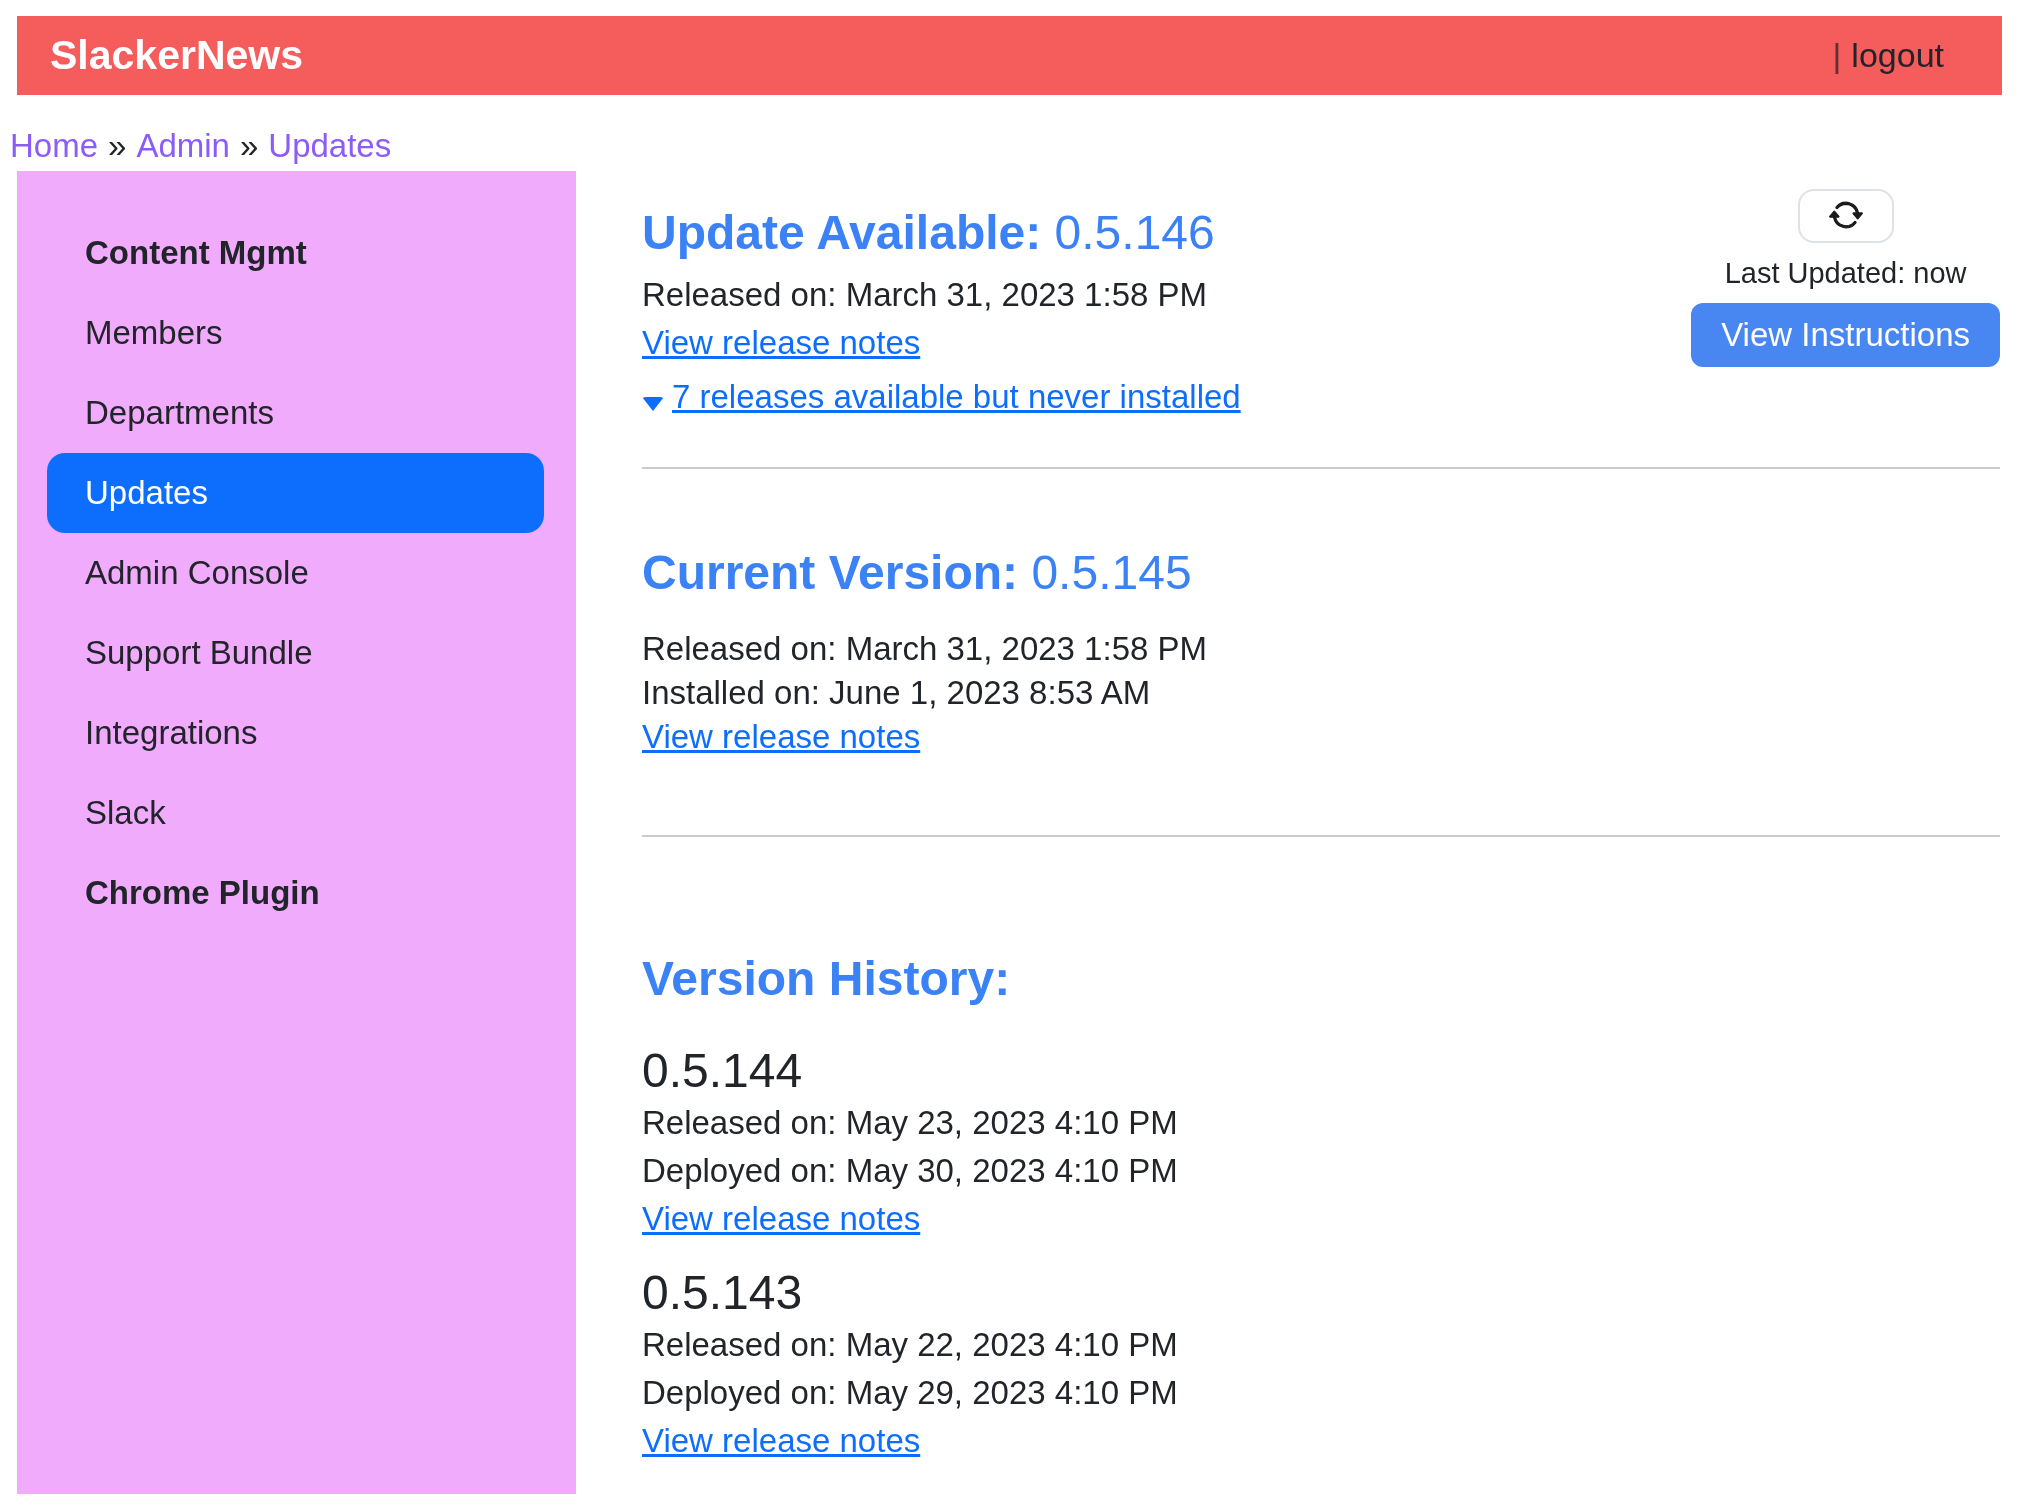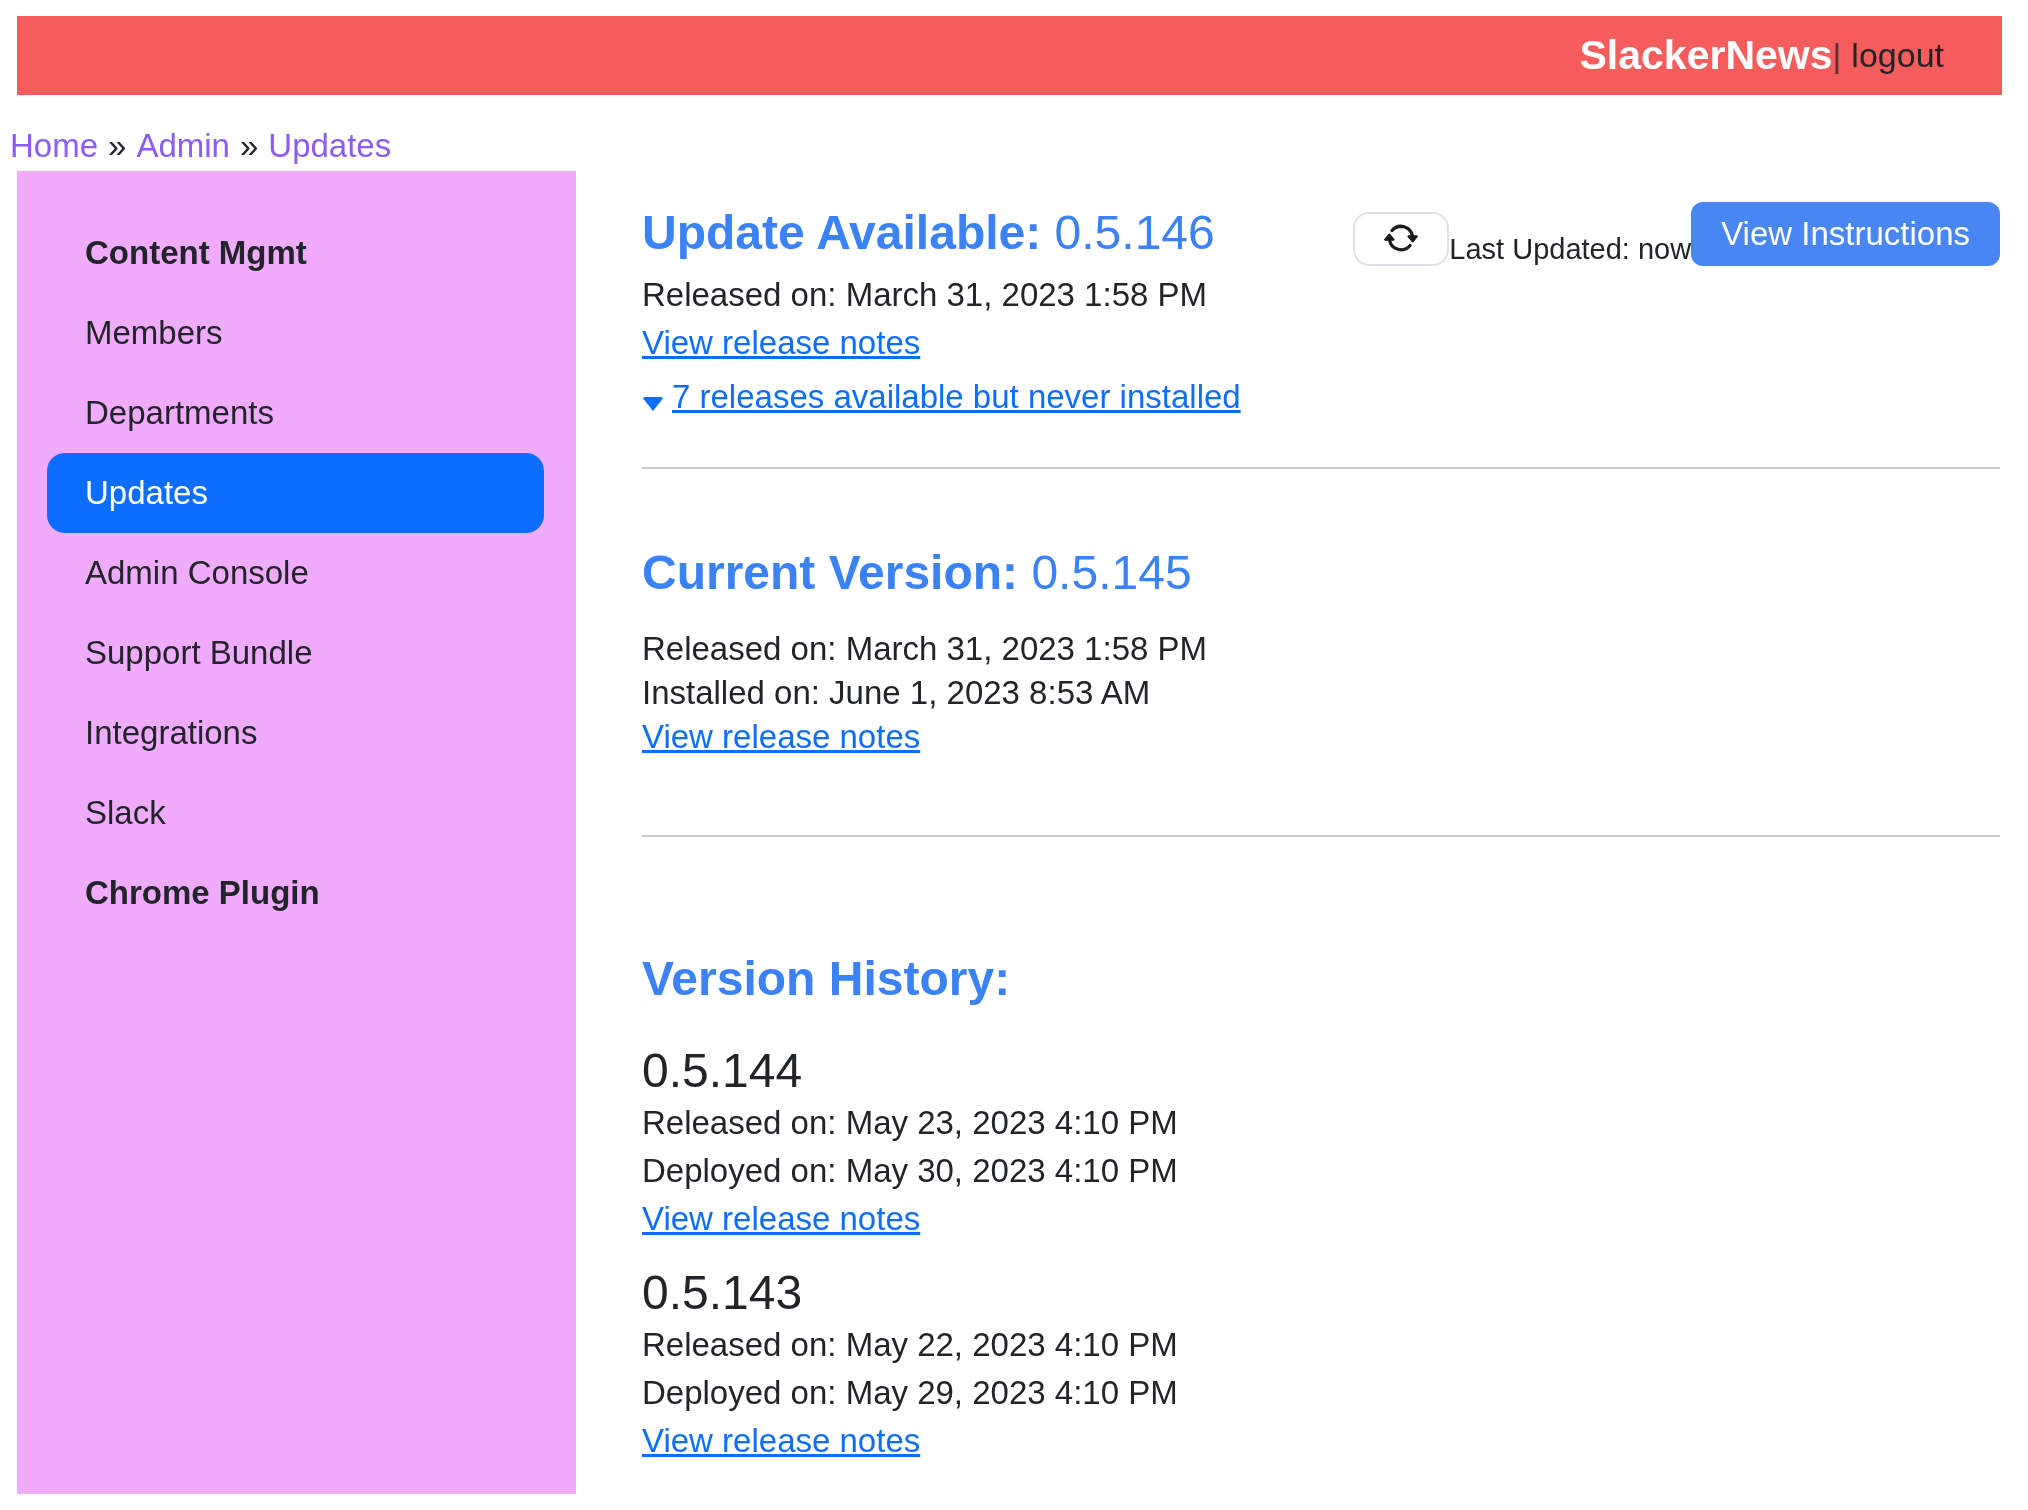--- a/index.html
+++ b/index.html
@@ -13,21 +13,21 @@
     overflow: hidden;
   }
 
   
   .topbar {
     margin: 16px 26px 0 17px;
     height: 79px;
     background: #f55c5c;
     display: flex;
     align-items: center;
-    justify-content: flex-end;
+    justify-content: space-between;
     padding: 0 58px 0 33px;
     box-sizing: border-box;
   }
   .brand {
     color: #ffffff;
     font-size: 41px;
     font-weight: bold;
     letter-spacing: 0;
   }
   .logout-area { font-size: 34px; display: flex; align-items: center; gap: 10px; }
@@ -122,22 +122,22 @@
   .hr-2 { margin-top: 70px; }
 
   
   .section-top {
     display: flex;
     justify-content: space-between;
     align-items: flex-start;
   }
   .update-actions {
     display: flex;
-    flex-direction: row;
-    align-items: flex-end;
+    flex-direction: column;
+    align-items: center;
     margin-top: -16px;
   }
   .refresh-btn {
     width: 96px;
     height: 54px;
     background: #ffffff;
     border: 2px solid #dee2e6;
     border-radius: 16px;
     display: flex;
     align-items: center;

